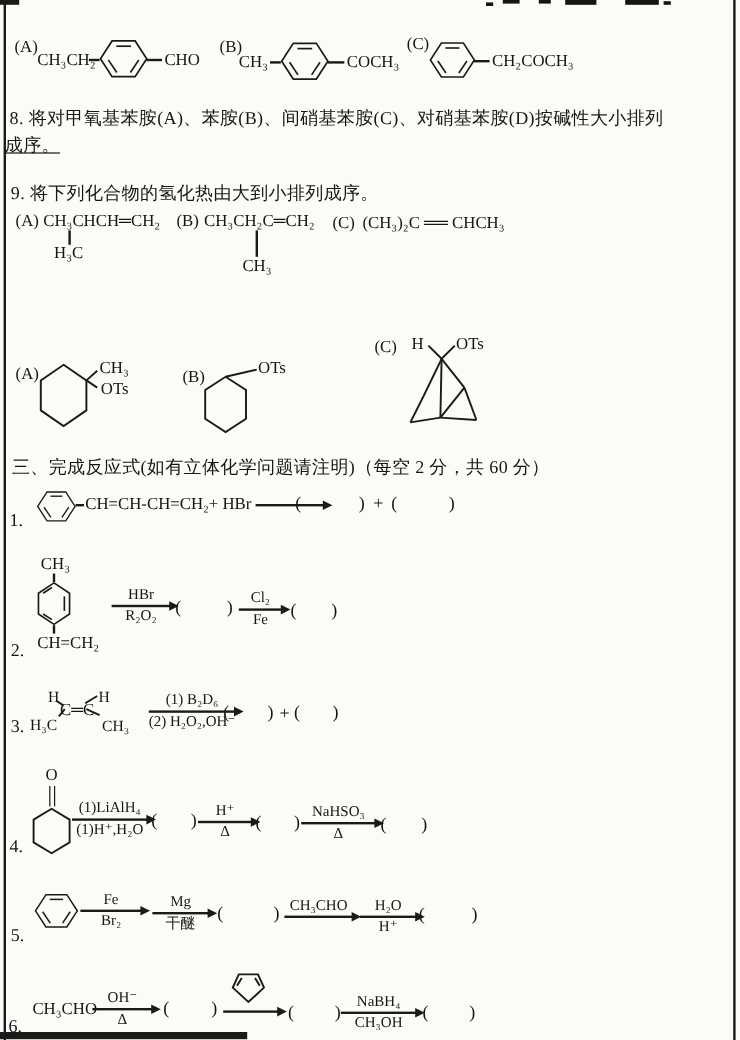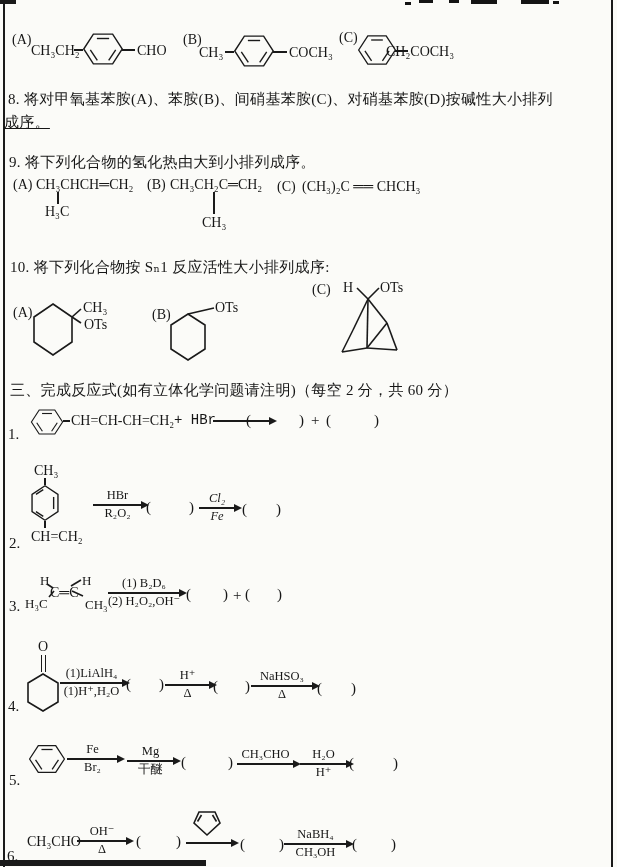--- a/index.html
+++ b/index.html
@@ -71,38 +71,37 @@
   <span class="abs frm" style="left:289px;top:44px;">COCH₃</span>
 
   <span class="abs frm" style="left:339px;top:29px;">(C)</span>
   <svg style="left:357px;top:32px;" width="40" height="36" viewBox="0 0 48 40">
     <polygon points="2,20 13,3 35,3 46,20 35,37 13,37"></polygon>
     <line x1="17" y1="8" x2="31" y2="8"></line>
       <line x1="38.5" y1="21" x2="30.5" y2="33"></line>
       <line x1="9.5" y1="21" x2="17.5" y2="33"></line>
   </svg>
   <div class="bond" style="left:395px;top:50px;width:13px;height:2px;"></div>
-  <span class="abs frm" style="left:386px;top:43px;">CH₂COCH₃</span>
+  <span class="abs frm" style="left:410px;top:43px;">CH₂COCH₃</span>
 
   <div class="abs cjk" style="left:8px;top:90px;">8. 将对甲氧基苯胺(A)、苯胺(B)、间硝基苯胺(C)、对硝基苯胺(D)按碱性大小排列</div>
   <div class="abs cjk" style="left:4px;top:113px;text-decoration:underline;">成序。</div>
 
   <div class="abs cjk" style="left:9px;top:153px;">9. 将下列化合物的氢化热由大到小排列成序。</div>
   <span class="abs frm" style="left:13px;top:176px;">(A)</span>
   <span class="abs frm" style="left:36px;top:176px;text-align:center;">CH₃CHCH═CH₂</span>
   <div class="bond" style="left:57px;top:192px;width:1.6px;height:12px;"></div>
   <span class="abs frm" style="left:45px;top:203px;">H₃C</span>
   <span class="abs frm" style="left:147px;top:176px;">(B)</span>
   <span class="abs frm" style="left:170px;top:176px;">CH₃CH₂C═CH₂</span>
   <div class="bond" style="left:213px;top:192px;width:1.6px;height:22px;"></div>
   <span class="abs frm" style="left:202px;top:214px;">CH₃</span>
   <span class="abs frm" style="left:277px;top:178px;">(C)</span>
   <span class="abs frm" style="left:302px;top:178px;">(CH₃)₂C ══ CHCH₃</span>
 
-  <div class="abs cjk" style="left:10px;top:258px;">10. 将下列化合物按 Sₙ1 反应活性大小排列成序:</div>
 
   <span class="abs frm" style="left:13px;top:304px;">(A)</span>
   <svg style="left:33px;top:301px;" width="50" height="56" viewBox="0 0 50 56">
     <polygon points="20,3 39,16 39,41 20,54 1,41 1,16"></polygon>
     <line x1="39" y1="16" x2="48" y2="8"></line>
       <line x1="39" y1="16" x2="48" y2="22"></line>
   </svg>
   <span class="abs frm" style="left:83px;top:299px;">CH₃</span>
   <span class="abs frm" style="left:84px;top:316px;">OTs</span>
 
@@ -133,21 +132,21 @@
 
   <span class="abs num" style="left:8px;top:425px;">1.</span>
   <svg style="left:30px;top:406px;" width="34" height="32" viewBox="0 0 48 40">
     <polygon points="2,20 13,3 35,3 46,20 35,37 13,37"></polygon>
     <line x1="17" y1="8" x2="31" y2="8"></line>
       <line x1="38.5" y1="21" x2="30.5" y2="33"></line>
       <line x1="9.5" y1="21" x2="17.5" y2="33"></line>
   </svg>
   <div class="bond" style="left:63px;top:420px;width:7px;height:2px;"></div>
   <span class="abs frm" style="left:71px;top:412px;">CH=CH-CH=CH₂</span>
-  <span class="abs frm" style="left:174px;top:412px;font-family:Liberation Mono, monospace;">+ HBr</span>
+  <span class="abs frm" style="left:174px;top:412px;">+ HBr</span>
   <div class="parrow" style="left:213px;top:420px;width:57px;"></div>
   <span class="abs paren" style="left:246px;top:411px;">(</span>
   <span class="abs paren" style="left:299px;top:411px;">)</span>
   <span class="abs paren" style="left:311px;top:411px;">+</span>
   <span class="abs paren" style="left:326px;top:411px;">(</span>
   <span class="abs paren" style="left:374px;top:411px;">)</span>
 
   <span class="abs frm" style="left:34px;top:462px;">CH₃</span>
   <div class="bond" style="left:44px;top:478px;width:1.8px;height:7px;"></div>
   <svg style="left:29px;top:484px;" width="32" height="38" viewBox="0 0 36 44">
@@ -159,41 +158,41 @@
   <div class="bond" style="left:44px;top:521px;width:1.8px;height:7px;"></div>
   <span class="abs frm" style="left:31px;top:528px;">CH=CH₂</span>
   <span class="abs num" style="left:9px;top:534px;">2.</span>
   <div class="rxn" style="left:93px;top:489px;width:49px;">
     <span class="rt">HBr</span>
     <span class="sh"></span>
     <span class="rb">R₂O₂</span>
   </div>
   <span class="abs paren" style="left:146px;top:498px;">(</span>
   <span class="abs paren" style="left:189px;top:498px;">)</span>
-  <div class="rxn" style="left:199px;top:492px;width:36px;font-style:italic;">
+  <div class="rxn" style="left:199px;top:492px;width:36px;">
     <span class="rt">Cl₂</span>
     <span class="sh"></span>
     <span class="rb">Fe</span>
   </div>
   <span class="abs paren" style="left:242px;top:500px;">(</span>
   <span class="abs paren" style="left:276px;top:500px;">)</span>
 
   <span class="abs num" style="left:9px;top:597px;">3.</span>
   <span class="abs sm" style="left:40px;top:573px;">H</span>
   <span class="abs sm" style="left:25px;top:596px;">H₃C</span>
   <span class="abs frm" style="left:50px;top:584px;">C═C</span>
   <span class="abs sm" style="left:82px;top:573px;">H</span>
   <span class="abs sm" style="left:85px;top:597px;">CH₃</span>
   <svg style="left:25px;top:570px;" width="75" height="40" viewBox="0 0 75 40">
     <line x1="22" y1="14" x2="28" y2="18"></line>
       <line x1="24" y1="27" x2="29" y2="21"></line>
     <line x1="46" y1="16" x2="56" y2="10"></line>
       <line x1="47" y1="21" x2="58" y2="26"></line>
   </svg>
-  <div class="rxn" style="left:108px;top:577px;width:72px;">
+  <div class="rxn" style="left:124px;top:577px;width:72px;">
     <span class="rt">(1) B₂D₆</span>
     <span class="sh"></span>
     <span class="rb">(2) H₂O₂,OH⁻</span>
   </div>
   <span class="abs paren" style="left:186px;top:585px;">(</span>
   <span class="abs paren" style="left:223px;top:585px;">)</span>
   <span class="abs paren" style="left:233px;top:586px;">+</span>
   <span class="abs paren" style="left:245px;top:585px;">(</span>
   <span class="abs paren" style="left:277px;top:585px;">)</span>
 

